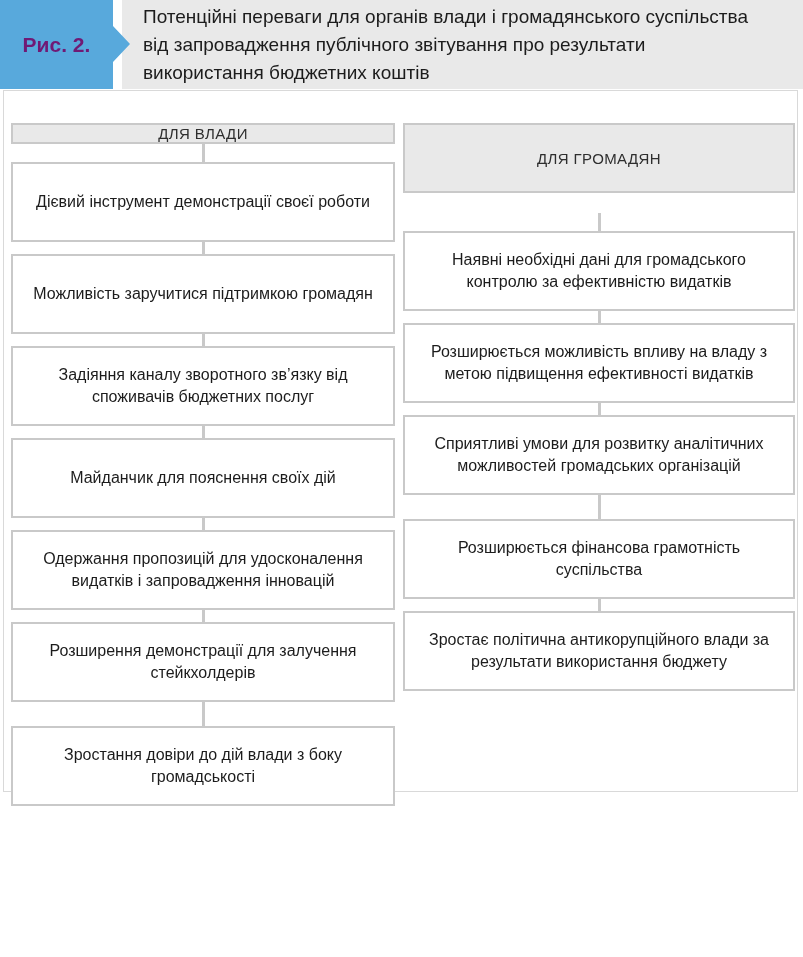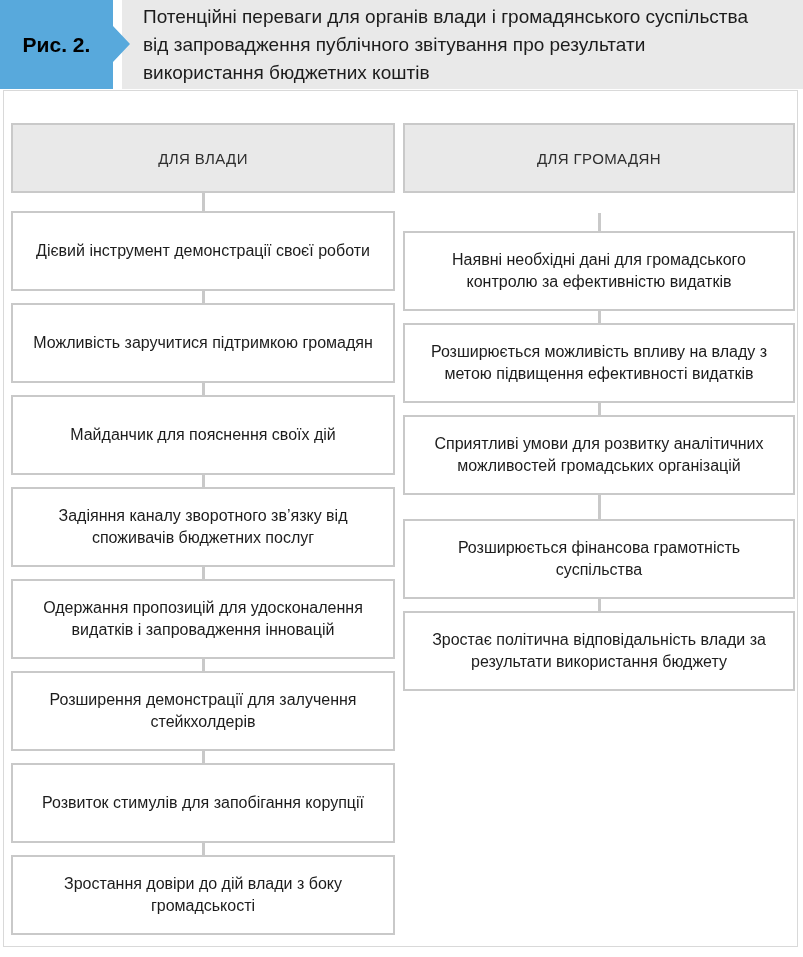--- a/index.html
+++ b/index.html
@@ -35,27 +35,27 @@
   .badge{
     position:absolute; left:0; top:0;
     width:131px; height:89px;
     background:var(--badge-blue);
     clip-path:polygon(0 0,113px 0,113px 26px,130px 44px,113px 62px,113px 89px,0 89px);
     z-index:2;
   }
   .badge-label{
     display:block; width:113px; height:89px;
     line-height:89px; text-align:center;
-    color:#000000; font-weight:bold; font-size:21px;
+    color:#701a75; font-weight:bold; font-size:21px;
   }
 
   
   .panel{
     position:absolute; left:3px; top:90px;
-    width:795px; height:857px;
+    width:795px; height:702px;
     background:#ffffff;
     border:1px solid var(--panel-border);
     display:flex; gap:8px;
     padding:32px 0 0 7px;
   }
   .col{display:flex; flex-direction:column; align-items:center;}
   .col-left{width:384px;}
   .col-right{width:392px;gap:20px;}
   .col-header{
     width:100%; height:70px;
@@ -99,41 +99,40 @@
           <div class="benefit-box">Дієвий інструмент демонстрації своєї роботи</div>
         </div>
 
         <div class="item">
           <div class="connector"></div>
           <div class="benefit-box">Можливість заручитися підтримкою громадян</div>
         </div>
 
         <div class="item">
           <div class="connector"></div>
-          <div class="benefit-box">Майданчик для пояснення своїх дій</div>
+          <div class="benefit-box">Задіяння каналу зворотного зв’язку від споживачів бюджетних послуг</div>
         </div>
 
         <div class="item">
           <div class="connector"></div>
-          <div class="benefit-box">Задіяння каналу зворотного зв’язку від споживачів бюджетних послуг</div>
+          <div class="benefit-box">Майданчик для пояснення своїх дій</div>
         </div>
 
         <div class="item">
           <div class="connector"></div>
           <div class="benefit-box">Одержання пропозицій для удосконалення видатків і запровадження інновацій</div>
         </div>
 
         <div class="item">
           <div class="connector"></div>
           <div class="benefit-box">Розширення демонстрації для залучення стейкхолдерів</div>
         </div>
 
         <div class="item">
           <div class="connector"></div>
-          <div class="benefit-box">Розвиток стимулів для запобігання корупції</div>
         </div>
 
         <div class="item">
           <div class="connector"></div>
           <div class="benefit-box">Зростання довіри до дій влади з боку громадськості</div>
         </div>
       </div>
   </div>
 
   <div class="col col-right">
@@ -161,18 +160,18 @@
         </div>
 
         <div class="item">
           <div class="connector"></div>
           <div class="benefit-box">Розширюється фінансова грамотність суспільства</div>
         </div>
 
 
         <div class="item">
           <div class="connector"></div>
-          <div class="benefit-box">Зростає політична відповідальність влади за результати використання бюджету</div>
+          <div class="benefit-box">Зростає політична антикорупційного влади за результати використання бюджету</div>
         </div>
       </div>
   </div>
 
 </div>
 
 </body></html>

